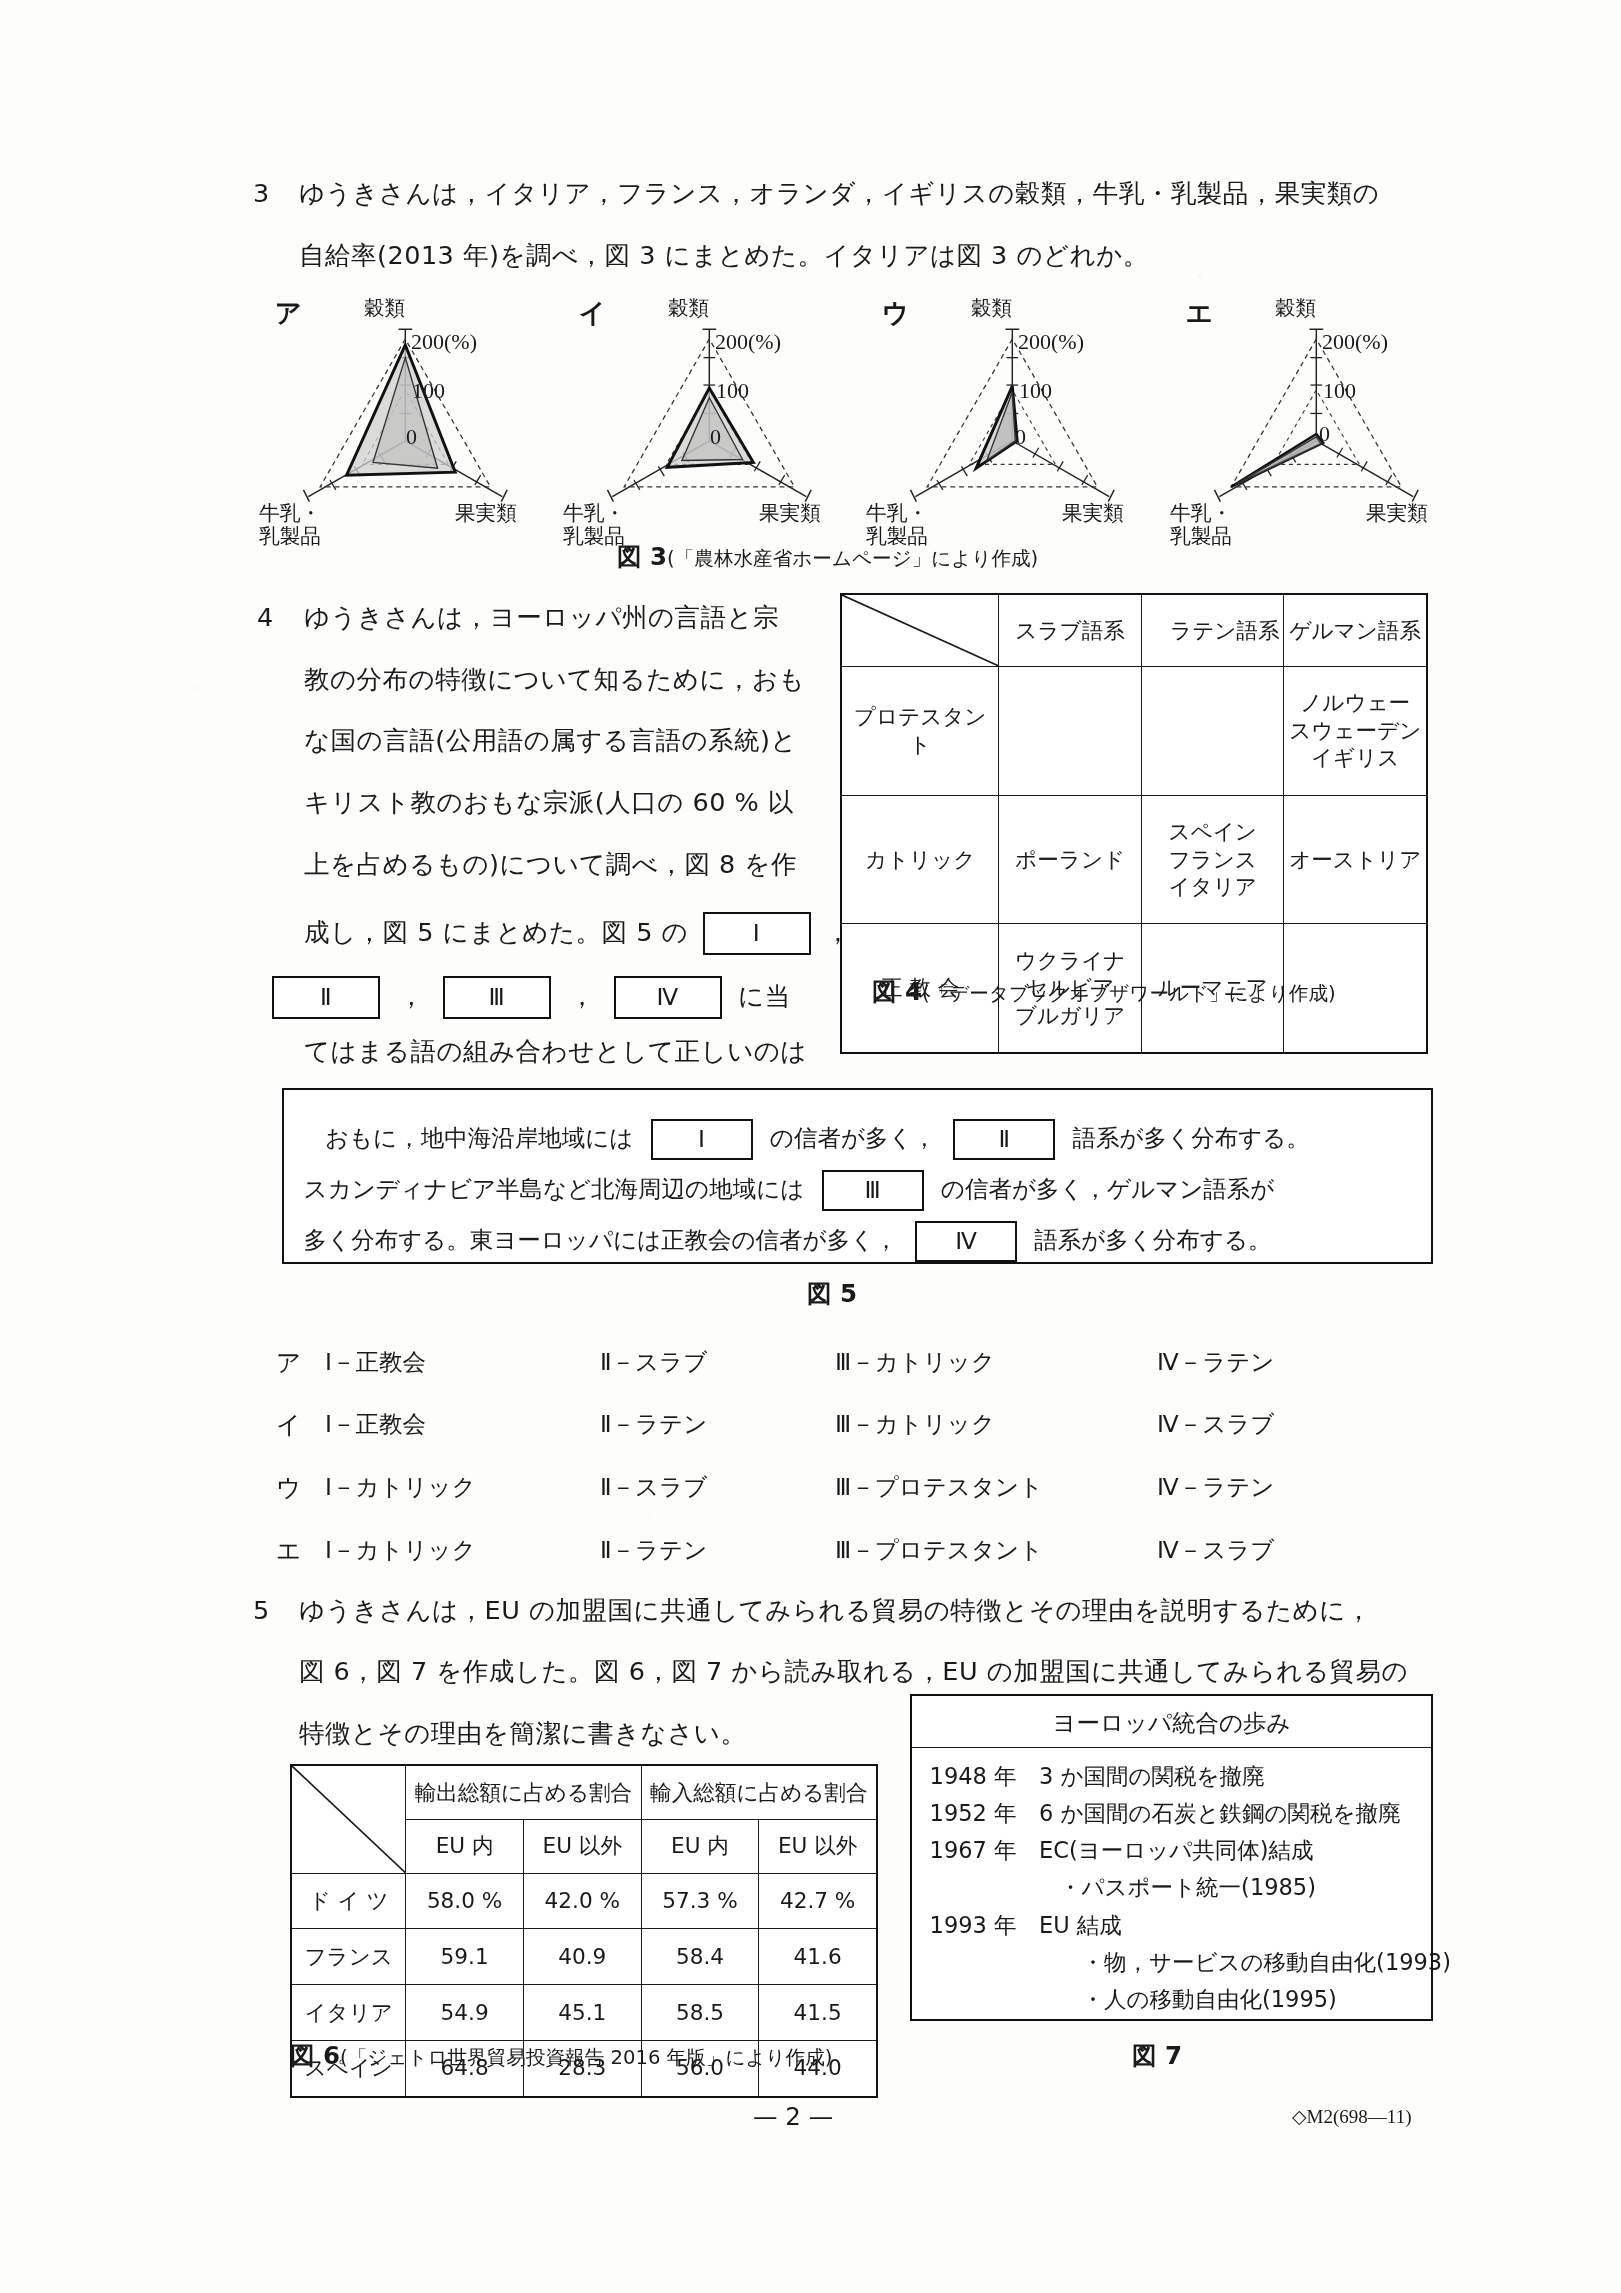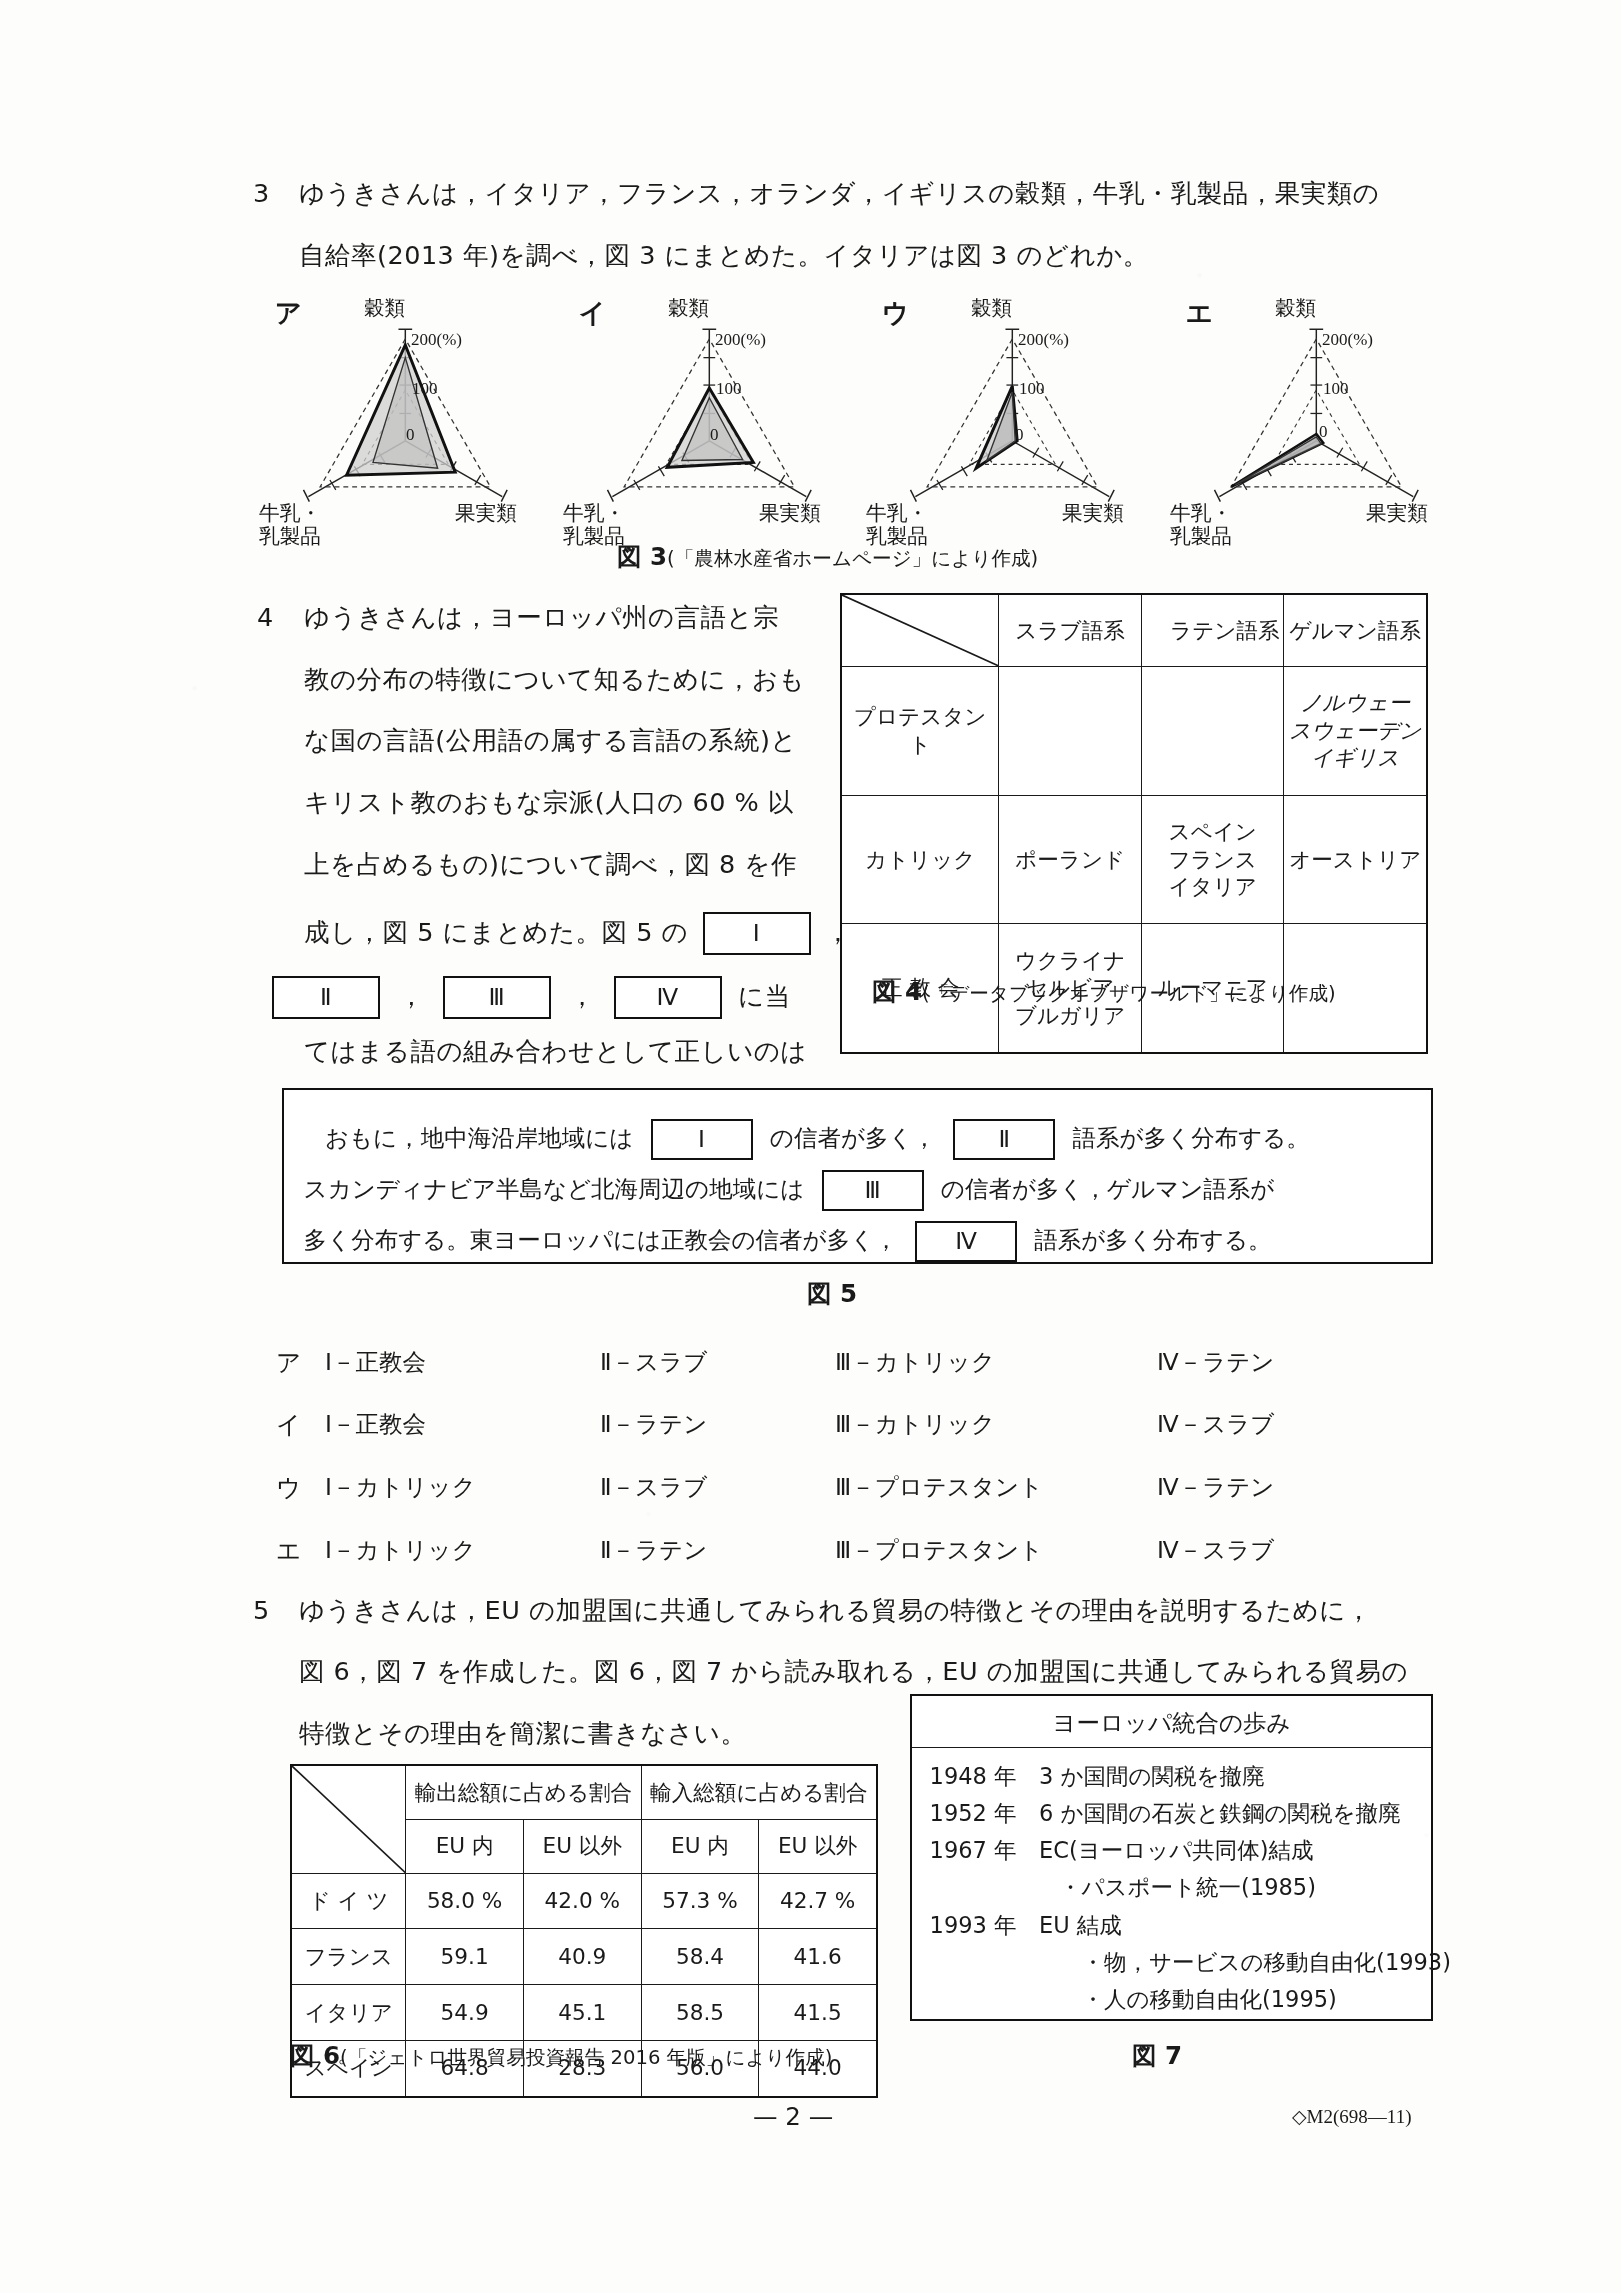--- a/index.html
+++ b/index.html
@@ -60,21 +60,21 @@
     line-height: 1;
   }
   .radar-axis-label {
     position: absolute;
     font-size: 20.6px;
     line-height: 1.12;
     white-space: nowrap;
   }
   .radar-tick {
     position: absolute;
-    font-size: 17px;
+    font-size: 22px;
     line-height: 1;
     white-space: nowrap;
   }
 
   
   .caption {
     position: absolute;
     font-size: 22.5px;
     white-space: nowrap;
     line-height: 1;
@@ -413,21 +413,21 @@
         </svg>
       </td>
       <td style="width:143px;">スラブ語系</td>
       <td style="width:143px;text-align:right;">ラテン語系</td>
       <td style="width:143px;">ゲルマン語系</td>
     </tr>
     <tr>
       <td style="height:122px;">プロテスタント</td>
       <td class="cell-multi"></td>
       <td class="cell-multi"></td>
-      <td class="cell-multi" style="white-space:pre-line;font-style:italic;">ノルウェー
+      <td class="cell-multi" style="white-space:pre-line;">ノルウェー
 スウェーデン
 イギリス</td>
     </tr>
     <tr>
       <td style="height:122px;">カトリック</td>
       <td class="cell-multi">ポーランド</td>
       <td class="cell-multi" style="white-space:pre-line;">スペイン
 フランス
 イタリア</td>
       <td class="cell-multi">オーストリア</td>

